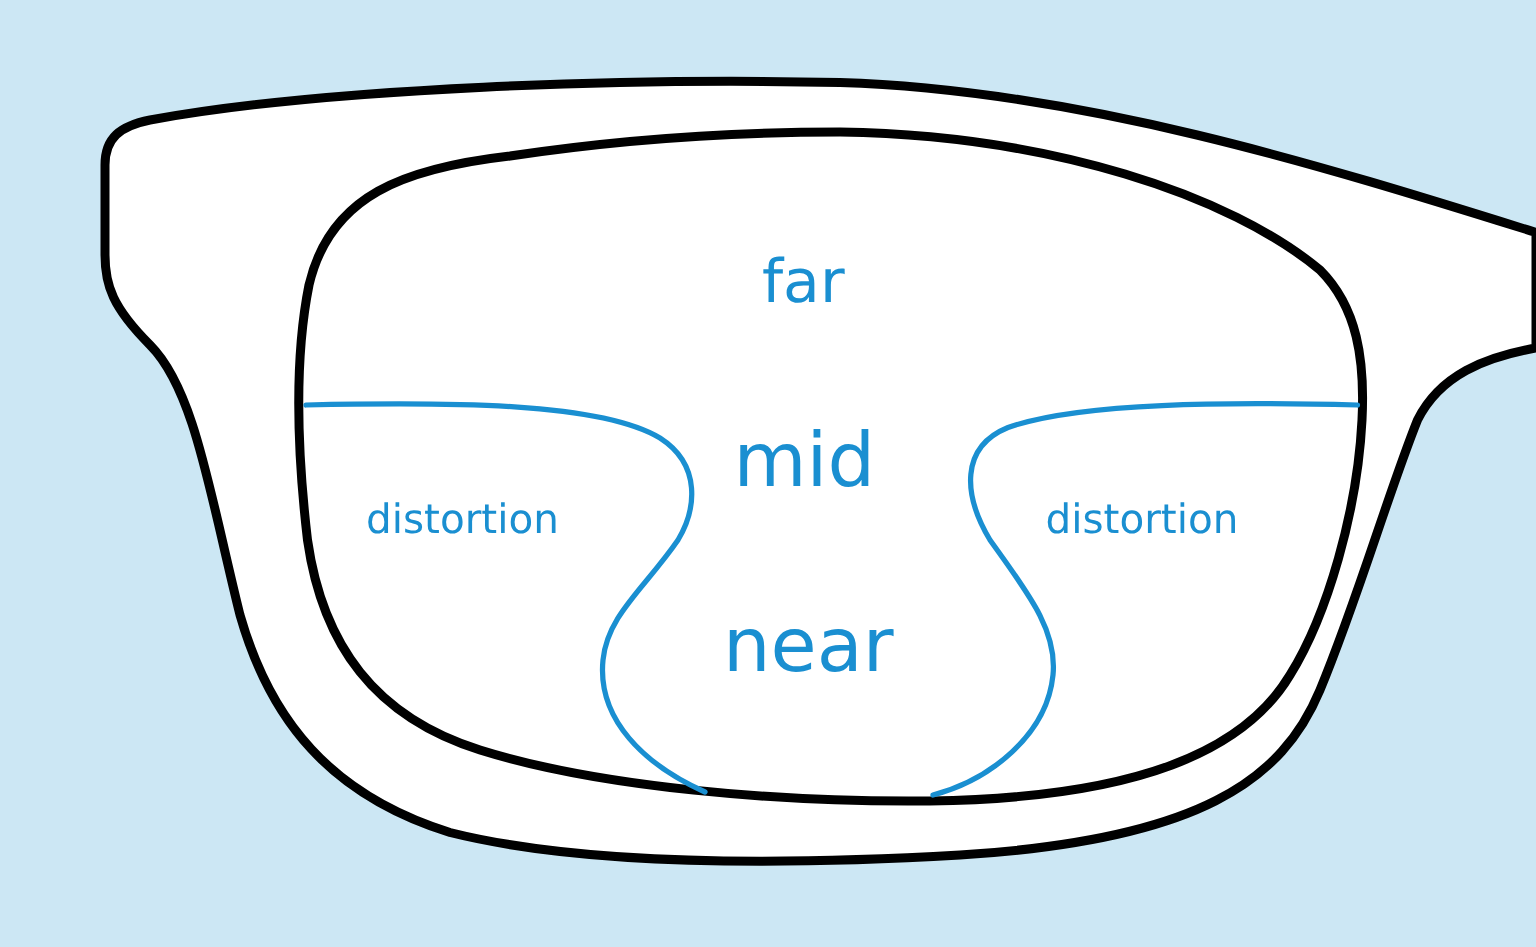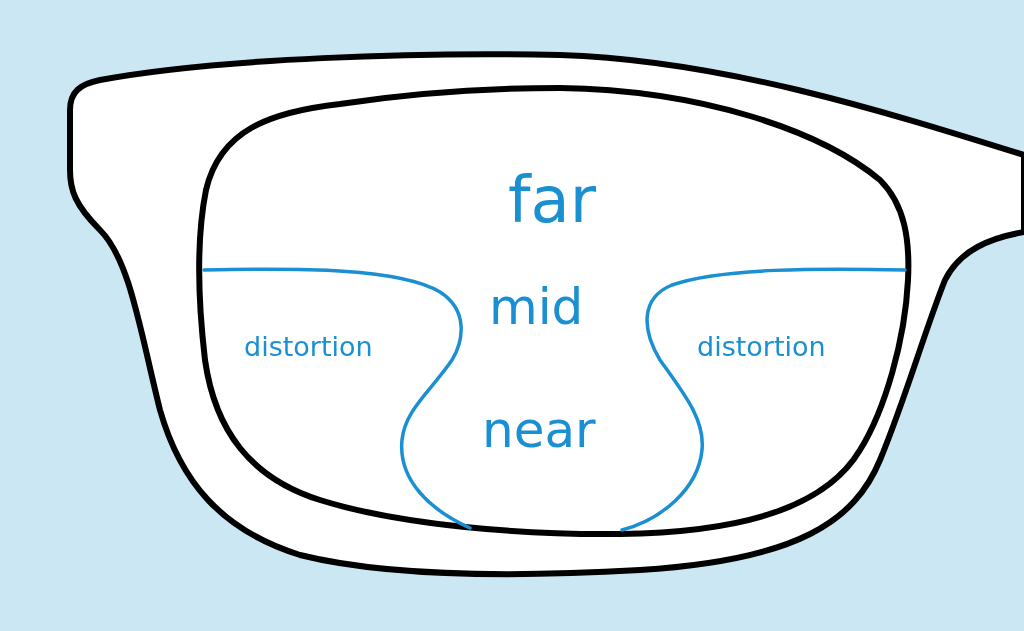--- a/index.html
+++ b/index.html
@@ -20,21 +20,21 @@
       left: 0;
       top: 0;
     }
     .label {
       position: absolute;
       font-family: "DejaVu Sans", sans-serif;
       color: #1a8fd1;
       white-space: nowrap;
       line-height: 1;
     }
-    .zone-far  { left: 508px; top: 168px; font-size: 64px; }
+    .zone-far  { left: 508px; top: 168px; font-size: 40px; }
     .zone-mid  { left: 489px; top: 282px; font-size: 50px; }
     .zone-near { left: 482px; top: 405px; font-size: 50px; }
     .dist-left  { left: 244px; top: 333px; font-size: 27px; }
     .dist-right { left: 697px; top: 333px; font-size: 27px; }
   </style>
 </head>
 <body>
 
 <div class="canvas">
   <svg width="1024" height="631" viewBox="0 0 1024 631">

